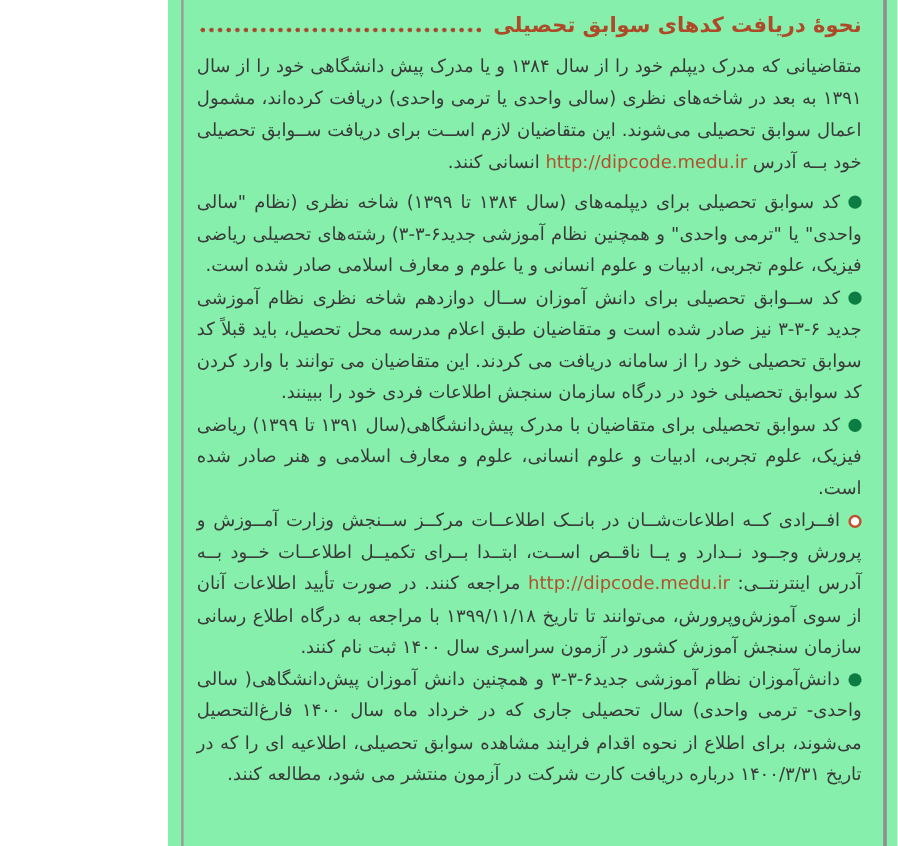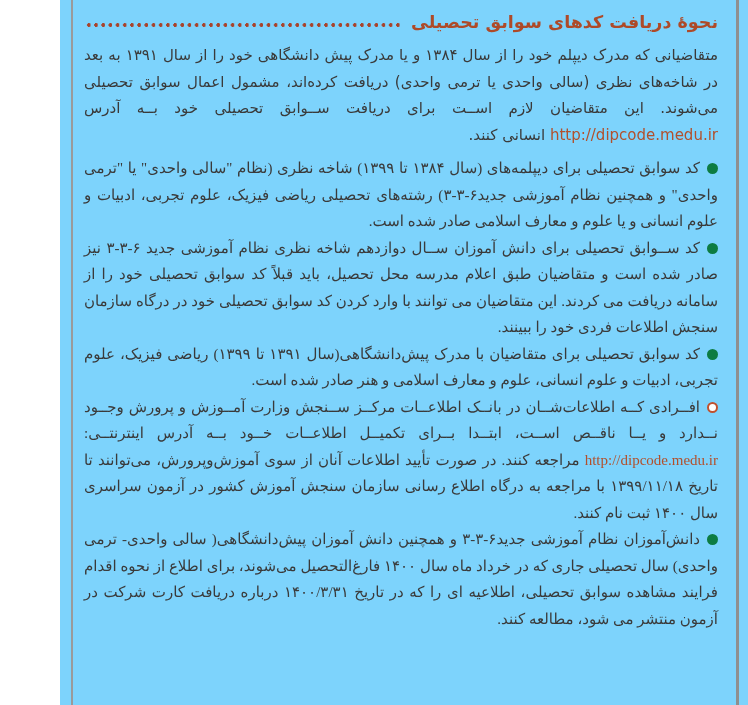--- a/index.html
+++ b/index.html
@@ -10,23 +10,23 @@
     --bullet-hollow-border: #c0512e;
     --border-gray: #9a9a9a;
     --dot: #a8432b;
   }
   * { margin: 0; padding: 0; box-sizing: border-box; }
   html, body { background: #ffffff; }
   body { font-family: "DejaVu Sans", sans-serif; }
 
   .page {
     position: relative;
-    width: 688px;
+    width: 608px;
     height: 705px;
-    background: #7dd3fc;
+    background: #86efac;
     overflow: hidden;
     direction: rtl;
   }
   .edge { position: absolute; top: 0; bottom: 0; background: var(--border-gray); }
   .edge-left  { left: 11px;  width: 2px; }
   .edge-right { right: 9px;  width: 3px; background: #8f8f8f; }
 
   .content {
     position: absolute;
     top: 10px;
@@ -53,21 +53,21 @@
     margin-left: 2px;
     margin-top: 5px;
     background-image: radial-gradient(circle at 3px 3px, var(--dot) 1.7px, transparent 2px);
     background-size: 7.2px 6px;
     background-repeat: repeat-x;
   }
 
   p.para { margin: 0; }
   .link { color: var(--link); }
 
-  .bullet-list { margin-top: 7px; font-family: Liberation Serif, serif; }
+  .bullet-list { margin-top: 7px; }
   .marker {
     display: inline-block;
     width: 11px;
     height: 11px;
     border-radius: 50%;
     margin-left: 7px;
     vertical-align: -1px;
   }
   .marker.filled { background: var(--bullet-green); }
   .marker.hollow {

